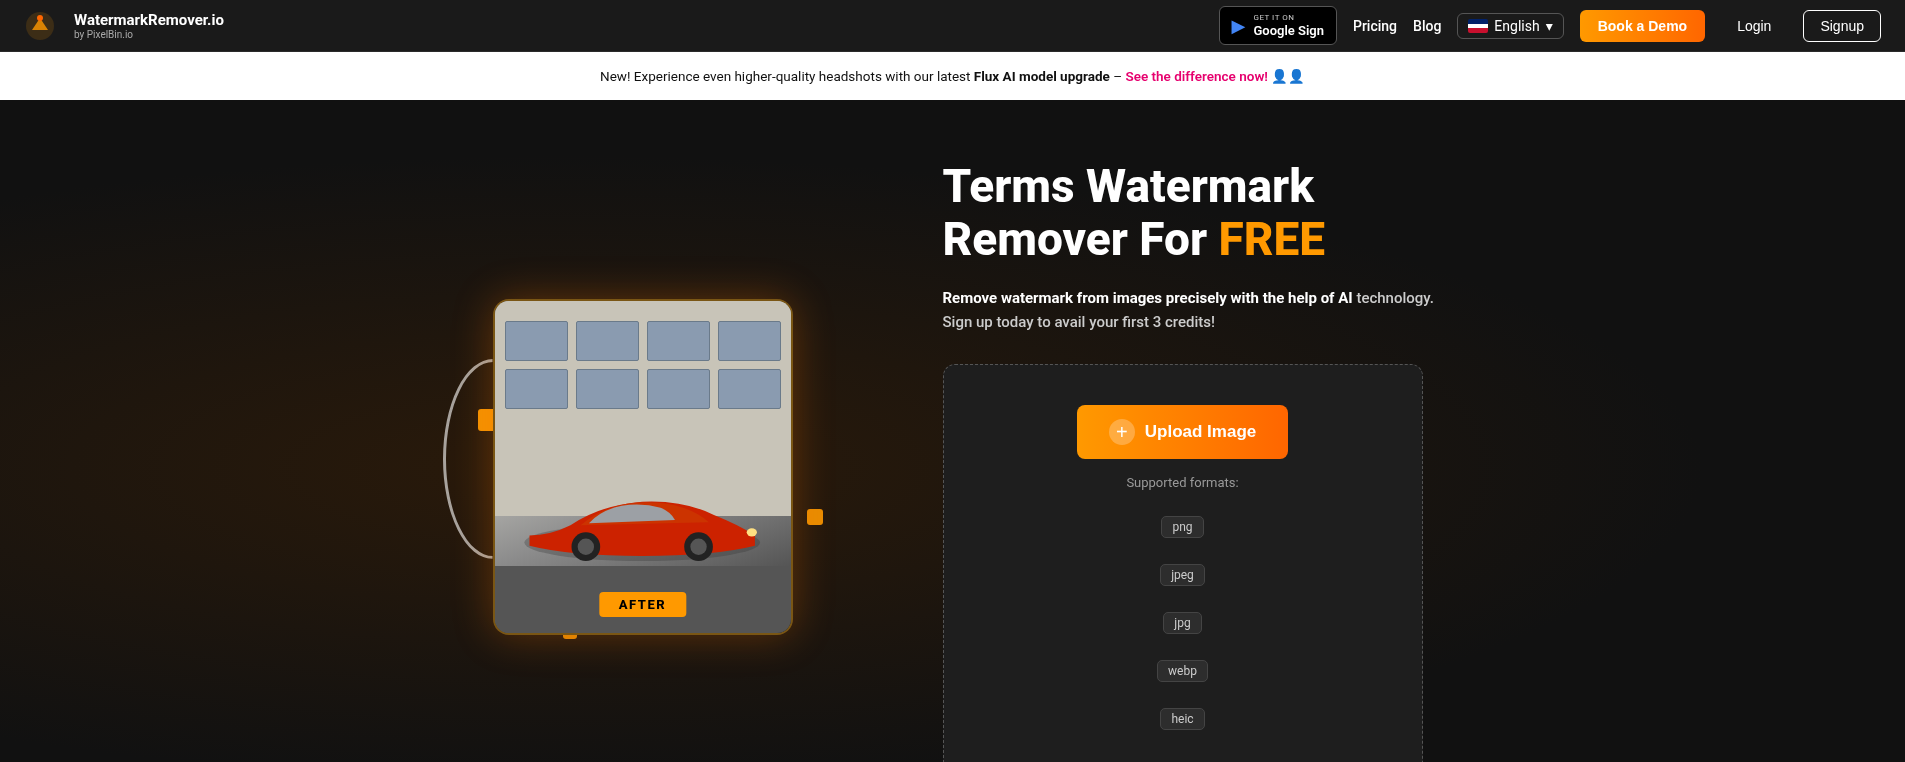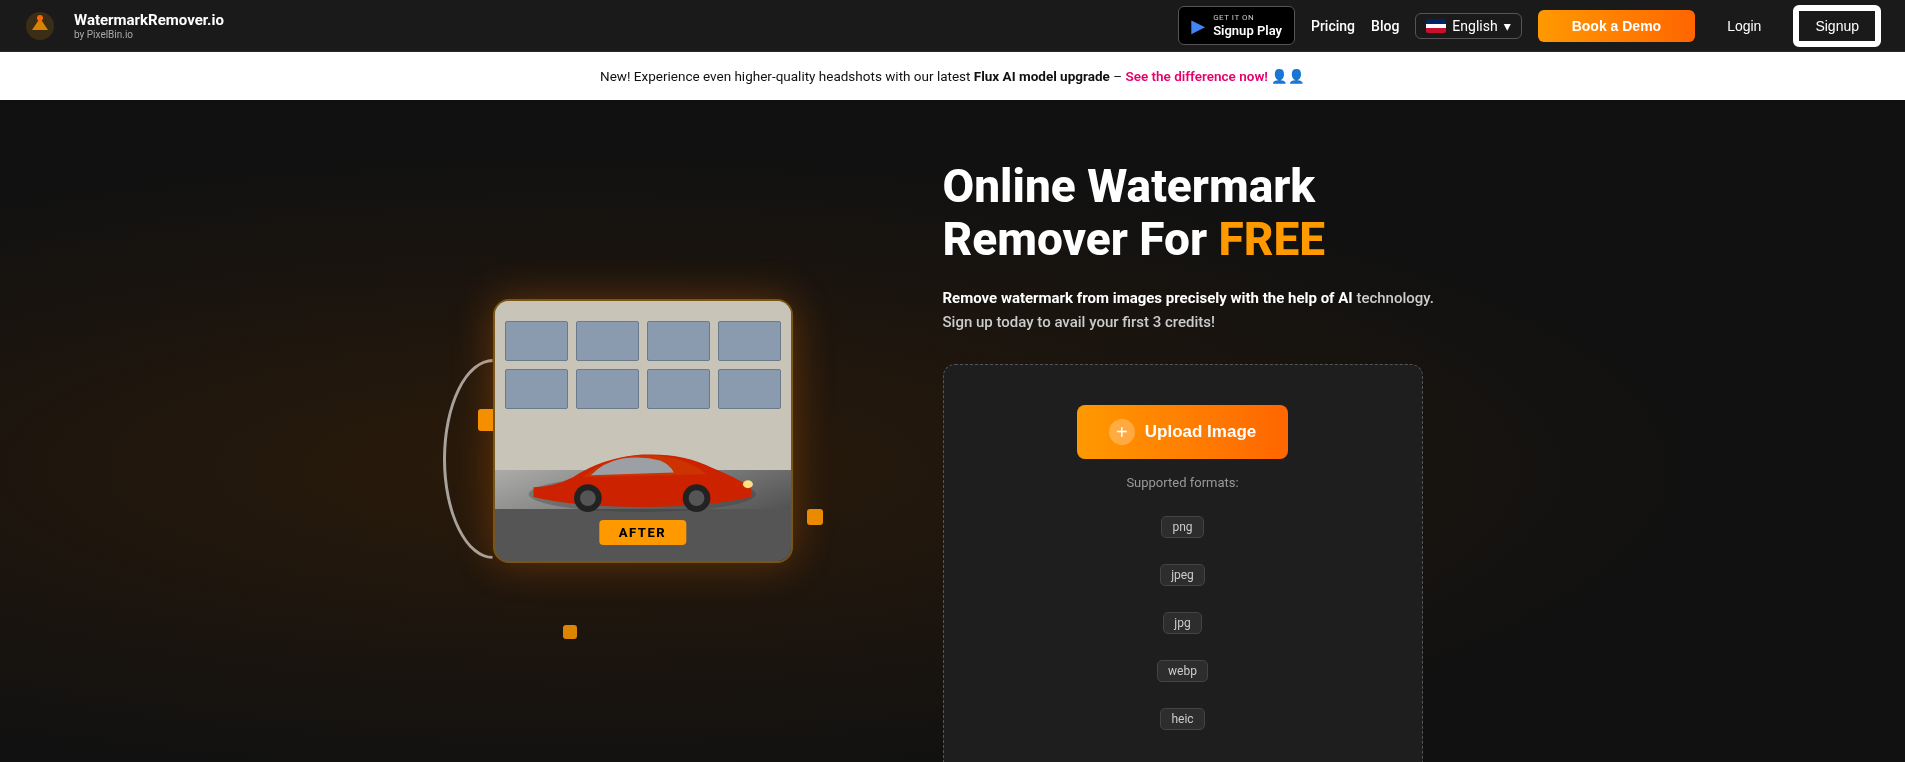--- a/index.html
+++ b/index.html
@@ -105,29 +105,29 @@
       background: linear-gradient(180deg, #012169 33%, #fff 33% 66%, #C8102E 66%);
       position: relative;
       overflow: hidden;
       border-radius: 2px;
     }
     .book-demo-btn {
       background: linear-gradient(90deg, #f90, #f60);
       color: #fff;
       border: none;
       border-radius: 6px;
-      padding: 8px 34px;
+      padding: 8px 18px;
       font-size: 14px;
       font-weight: 600;
       cursor: pointer;
     }
     .login-btn, .signup-btn {
       background: transparent;
       color: #fff;
-      border: 6px solid #ffffff;
+      border: 1px solid #ffffff;
       border-radius: 6px;
       padding: 7px 16px;
       font-size: 14px;
       font-weight: 500;
       cursor: pointer;
     }
     .login-btn { border: none; }
 
     
     .announcement-bar {
@@ -164,21 +164,21 @@
       position: relative;
       width: 380px;
       height: 420px;
       flex-shrink: 0;
     }
     .demo-card {
       position: absolute;
       top: 40px;
       left: 30px;
       width: 300px;
-      height: 264px;
+      height: 336px;
       border-radius: 16px;
       overflow: hidden;
       border: 2px solid rgba(255,165,0,0.4);
       box-shadow: 0 0 40px rgba(255,120,0,0.3);
       background: #222;
     }
     .demo-car-image {
       width: 100%;
       height: 100%;
       background: linear-gradient(160deg, #b0b0b0 0%, #d0cfc8 30%, #8c8c8c 60%, #333 100%);
@@ -374,21 +374,21 @@
       <span class="logo-title">WatermarkRemover.io</span>
       <span class="logo-sub">by PixelBin.io</span>
     </div>
   </div>
 
   <div class="navbar-right">
     <a class="google-play-btn">
       <span class="play-icon">▶</span>
       <div class="google-play-text">
         <span class="get-it-on">GET IT ON</span>
-        <span class="google-play-label">Signup Play</span>
+        <span class="google-play-label">Google Sign</span>
       </div>
     </a>
     <a class="nav-link">Pricing</a>
     <a class="nav-link">Blog</a>
     <div class="lang-selector">
       <div class="flag-icon"></div>
       <span>English</span>
       <span>▾</span>
     </div>
     <button class="book-demo-btn">Book a Demo</button>
@@ -450,21 +450,21 @@
             <ellipse cx="237" cy="62" rx="5" ry="4" fill="#ffe082"></ellipse>
           </svg>
         </div>
       </div>
       <div class="after-badge">AFTER</div>
     </div>
   </div>
 
   <div class="hero-text-side">
     <h1 class="hero-title">
-      <span>Online Watermark</span><br>
+      <span>Terms Watermark</span><br>
       <span>Remover For </span><span class="free">FREE</span>
     </h1>
     <p class="hero-subtitle">
       <strong>Remove watermark from images precisely with the help of AI</strong>
       <span>technology. Sign up today to avail your first 3 credits!</span>
     </p>
 
     <div class="upload-box">
       <button class="upload-btn">
         <span class="upload-plus">+</span>

